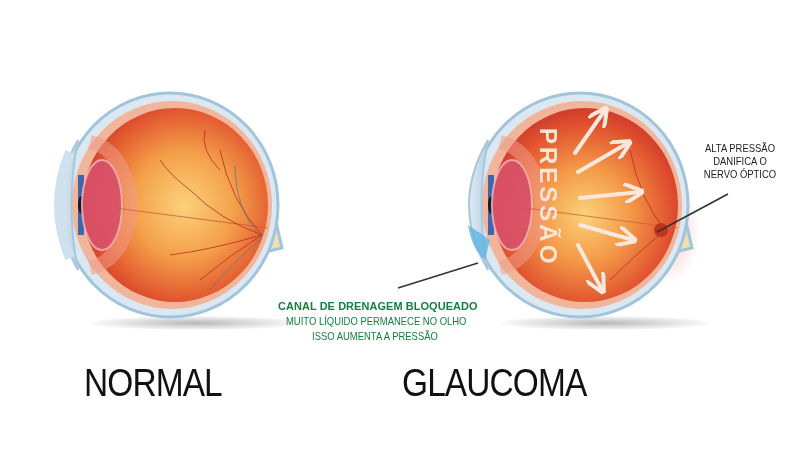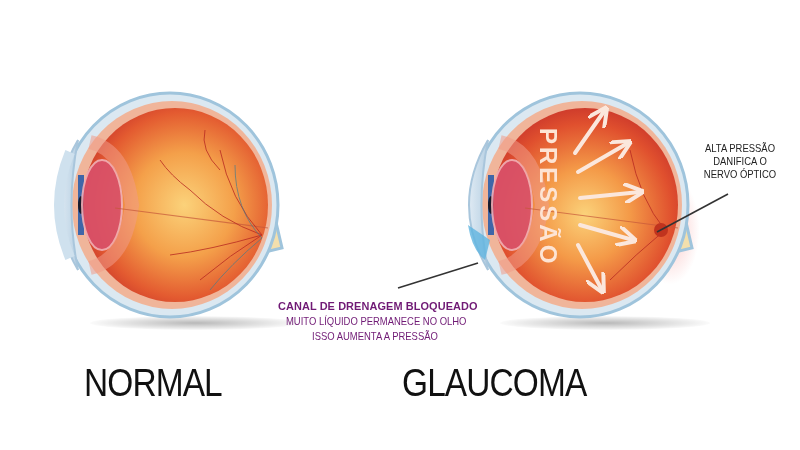--- a/index.html
+++ b/index.html
@@ -1,19 +1,19 @@
 <!DOCTYPE html>
 <html><head>
 <meta charset="utf-8">
 <style>
   html, body { margin:0; padding:0; background:#ffffff; }
   body { width:800px; height:450px; position:relative; overflow:hidden; font-family:"Liberation Sans", sans-serif; }
   .eye { position:absolute; }
   .label-big { position:absolute; font-family:"Liberation Sans", sans-serif; font-size:38px; color:#111; letter-spacing:-1px; transform:scaleX(0.88); transform-origin:left top; }
-  .annot { position:absolute; font-family:"Liberation Sans", sans-serif; color:#701a75; }
+  .annot { position:absolute; font-family:"Liberation Sans", sans-serif; color:#15803d; }
   .annot-title { font-weight:bold; font-size:11.5px; letter-spacing:0.1px; transform:scaleX(0.95); transform-origin:left top; }
   .annot-line { font-size:10.5px; transform:scaleX(0.9); transform-origin:left top; }
   .right-annot { text-align:center; font-size:10.5px; line-height:13px; color:#222; transform:scaleX(0.9); transform-origin:center top; }
   .shadow { position:absolute; height:14px; border-radius:50%; background:radial-gradient(ellipse at center, rgba(0,0,0,0.28) 0%, rgba(0,0,0,0.08) 55%, rgba(0,0,0,0) 75%); }
 </style>
 </head>
 <body>
 
 <div class="shadow" style="left:90px; top:316px; width:210px;"></div>
 <svg class="eye" style="left:30px; top:80px;" width="270" height="250" viewBox="0 0 270 250">

